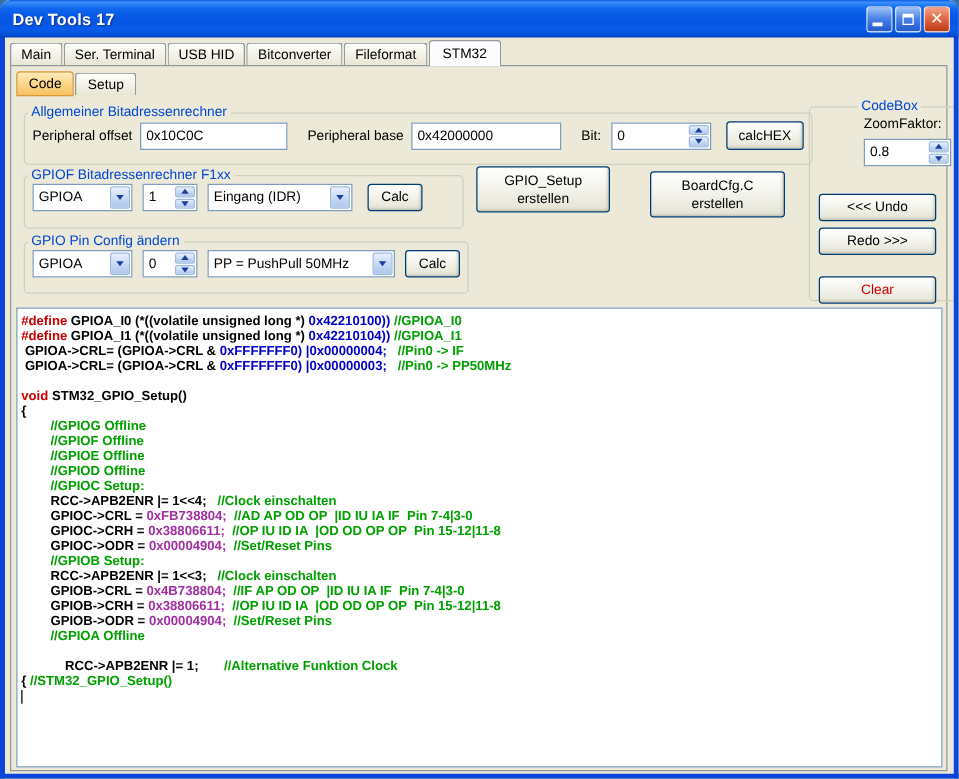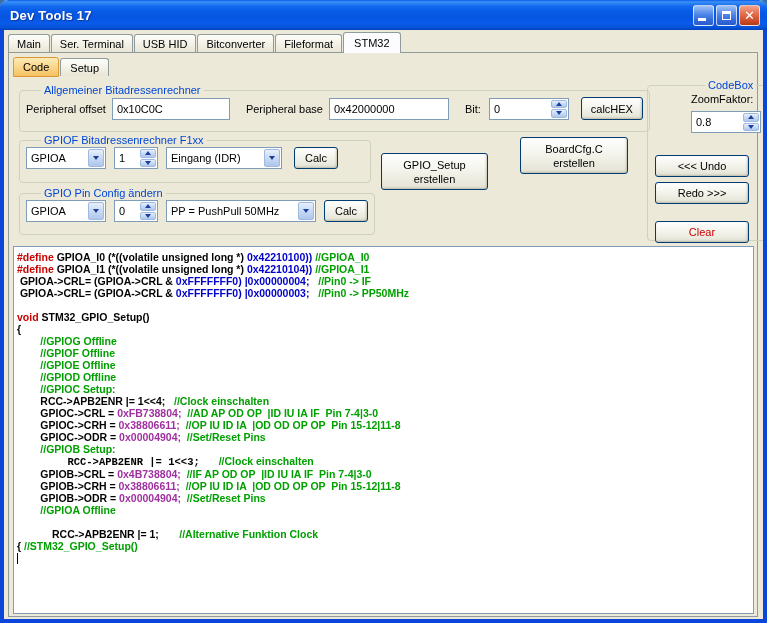--- a/index.html
+++ b/index.html
@@ -66,21 +66,21 @@
   }
   .subtab.active {
     background: linear-gradient(180deg,#FDEBB6,#F6C161);
     border:1px solid #D99937; height:20px; margin-bottom:-1px; z-index:6; position:relative;
   }
 
   
   fieldset.grp {
     position:absolute; border:1px solid #D0D0BF; border-radius:4px; background:transparent;
   }
-  fieldset.grp legend { margin-left:21px; padding:0 3px; font-size:11px; color:#0046D5; }
+  fieldset.grp legend { margin-left:2px; padding:0 3px; font-size:11px; color:#0046D5; }
   .row { display:flex; align-items:center; padding:1px 6px 5px; }
   .lbl { font-size:11px; color:#000; white-space:nowrap; }
 
   
   .txt {
     height:22px; border:1px solid #7F9DB9; background:#fff; font-family:"Liberation Sans",sans-serif;
     font-size:11px; padding-left:4px; color:#000;
   }
   .spin { position:relative; height:22px; border:1px solid #7F9DB9; background:#fff; display:flex; }
   .spin-val { flex:1; min-width:0; border:none; outline:none; font-family:"Liberation Sans",sans-serif; font-size:11px; padding-left:4px; height:100%; background:transparent; }
@@ -109,21 +109,21 @@
     box-shadow: inset -1px -1px 2px rgba(150,150,130,.5);
     display:flex; flex-direction:column; align-items:center; justify-content:center;
     text-align:center; cursor:default; line-height:14px; font-family:"Liberation Sans",sans-serif;
   }
   .btn-clear { color:#CC0000; }
 
   
   .g1 { left:10px; top:31px; width:619px; height:48px; }
   .g2 { left:10px; top:81px; width:352px; height:49px; }
   .g3 { left:10px; top:134px; width:352px; height:48px; }
-  .btn-gpio-setup { position:absolute; left:372px; top:100px; width:107px; height:37px; }
+  .btn-gpio-setup { position:absolute; left:372px; top:80px; width:107px; height:37px; }
   .btn-boardcfg  { position:absolute; left:511px; top:84px; width:108px; height:37px; }
   .g4 { left:638px; top:26px; width:110px; height:162px;padding-left:36px; }
 
   .zoomrow { display:flex; flex-direction:column; padding:2px 7px 0; }
   .zoomlbl { font-size:11px; color:#000; margin-bottom:6px; }
   .zoomspin { width:70px; align-self:flex-end; margin-right:2px; }
   .cb-btn { position:absolute; left:7px; width:94px; height:22px; }
   .b-undo { top:64px; } .b-redo { top:91px; } .b-clear { top:130px; }
 
   
@@ -314,21 +314,21 @@
         <div class="code-line"><span style="color: rgb(0, 0, 0);">        </span><span style="color: rgb(0, 160, 0); margin-top: 32px;">//GPIOG Offline</span></div>
         <div class="code-line"><span style="color: rgb(0, 0, 0);">        </span><span style="color: rgb(0, 160, 0);">//GPIOF Offline</span></div>
         <div class="code-line"><span style="color: rgb(0, 0, 0);">        </span><span style="color: rgb(0, 160, 0);">//GPIOE Offline</span></div>
         <div class="code-line"><span style="color: rgb(0, 0, 0);">        </span><span style="color: rgb(0, 160, 0);">//GPIOD Offline</span></div>
         <div class="code-line"><span style="color: rgb(0, 0, 0);">        </span><span style="color: rgb(0, 160, 0);">//GPIOC Setup:</span></div>
         <div class="code-line"><span style="color: rgb(0, 0, 0);">        RCC-&gt;APB2ENR |= 1&lt;&lt;4;   </span><span style="color: rgb(0, 160, 0);">//Clock einschalten</span></div>
         <div class="code-line"><span style="color: rgb(0, 0, 0);">        GPIOC-&gt;CRL = </span><span style="color: rgb(160, 48, 160);">0xFB738804;</span><span style="color: rgb(0, 0, 0);">  </span><span style="color: rgb(0, 160, 0);">//AD AP OD OP  |ID IU IA IF  Pin 7-4|3-0</span></div>
         <div class="code-line"><span style="color: rgb(0, 0, 0);">        GPIOC-&gt;CRH = </span><span style="color: rgb(160, 48, 160);">0x38806611;</span><span style="color: rgb(0, 0, 0);">  </span><span style="color: rgb(0, 160, 0);">//OP IU ID IA  |OD OD OP OP  Pin 15-12|11-8</span></div>
         <div class="code-line"><span style="color: rgb(0, 0, 0);">        GPIOC-&gt;ODR = </span><span style="color: rgb(160, 48, 160);">0x00004904;</span><span style="color: rgb(0, 0, 0);">  </span><span style="color: rgb(0, 160, 0);">//Set/Reset Pins</span></div>
         <div class="code-line"><span style="color: rgb(0, 0, 0);">        </span><span style="color: rgb(0, 160, 0);">//GPIOB Setup:</span></div>
-        <div class="code-line"><span style="color: rgb(0, 0, 0); font-family: Liberation Mono, monospace;">        RCC-&gt;APB2ENR |= 1&lt;&lt;3;   </span><span style="color: rgb(0, 160, 0);">//Clock einschalten</span></div>
+        <div class="code-line"><span style="color: rgb(0, 0, 0);">        RCC-&gt;APB2ENR |= 1&lt;&lt;3;   </span><span style="color: rgb(0, 160, 0);">//Clock einschalten</span></div>
         <div class="code-line"><span style="color: rgb(0, 0, 0);">        GPIOB-&gt;CRL = </span><span style="color: rgb(160, 48, 160);">0x4B738804;</span><span style="color: rgb(0, 0, 0);">  </span><span style="color: rgb(0, 160, 0);">//IF AP OD OP  |ID IU IA IF  Pin 7-4|3-0</span></div>
         <div class="code-line"><span style="color: rgb(0, 0, 0);">        GPIOB-&gt;CRH = </span><span style="color: rgb(160, 48, 160);">0x38806611;</span><span style="color: rgb(0, 0, 0);">  </span><span style="color: rgb(0, 160, 0);">//OP IU ID IA  |OD OD OP OP  Pin 15-12|11-8</span></div>
         <div class="code-line"><span style="color: rgb(0, 0, 0);">        GPIOB-&gt;ODR = </span><span style="color: rgb(160, 48, 160);">0x00004904;</span><span style="color: rgb(0, 0, 0);">  </span><span style="color: rgb(0, 160, 0);">//Set/Reset Pins</span></div>
         <div class="code-line"><span style="color: rgb(0, 0, 0);">        </span><span style="color: rgb(0, 160, 0);">//GPIOA Offline</span></div>
         <div class="code-line"></div>
         <div class="code-line"><span style="color: rgb(0, 0, 0);">            RCC-&gt;APB2ENR |= 1;       </span><span style="color: rgb(0, 160, 0);">//Alternative Funktion Clock</span></div>
         <div class="code-line"><span style="color: rgb(0, 0, 0);">{ </span><span style="color: rgb(0, 160, 0);">//STM32_GPIO_Setup()</span></div>
         <div class="code-line"><span class="caret"></span></div>
       </div>
 

